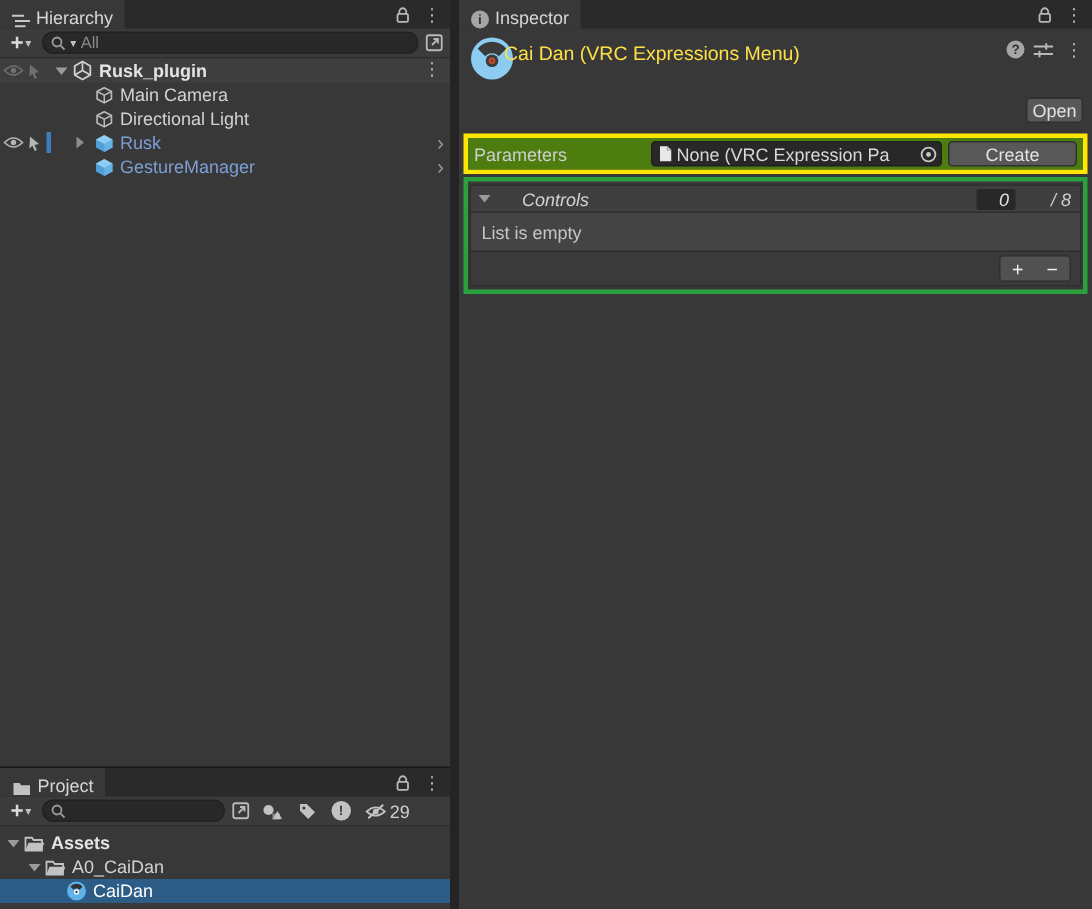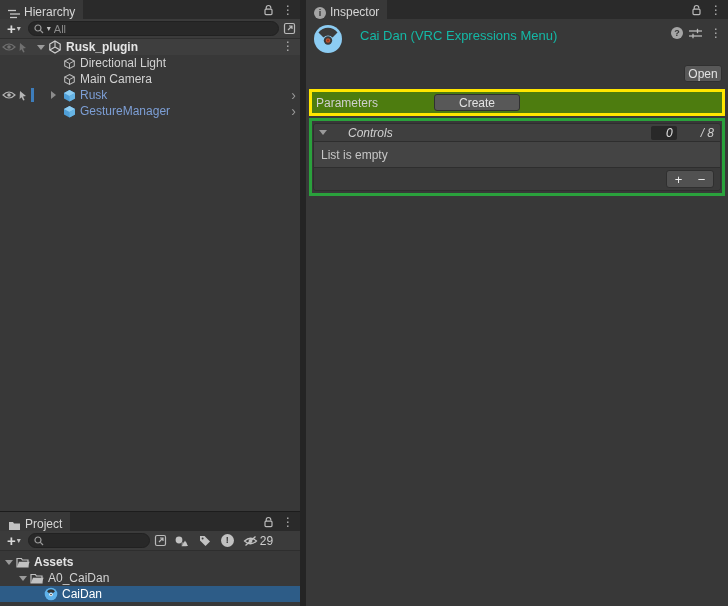--- a/index.html
+++ b/index.html
@@ -42,21 +42,21 @@
   .rowicon { width:14px; height:14px; margin-right:4px; flex:none; }
   .row-chevron { position:absolute; right:4px; color:#9a9a9a; font-size:14px; line-height:1; top:1px; }
   .row-kebab { position:absolute; right:4px; top:1px; }
 
   .sel-row { background:#2d5c87; color:#fff; }
 
   
   .inspector { position:absolute; left:306px; top:0; width:422px; height:606px; background:#383838; }
   .insp-header { position:relative; height:46px; }
   .insp-icon { position:absolute; left:7px; top:5px; width:30px; height:30px; }
-  .insp-title { position:absolute; left:54px; top:9px; font-size:13px; color:#14b8a6; }
+  .insp-title { position:absolute; left:30px; top:9px; font-size:13px; color:#fde047; }
   .insp-tools { position:absolute; right:4px; top:8px; display:flex; align-items:center; gap:6px; }
   .circle-ico { width:12px; height:12px; border-radius:50%; background:#a5a5a5; color:#333; font-size:9px; font-weight:bold; display:inline-flex; align-items:center; justify-content:center; line-height:1; }
   .open-row { height:20px; position:relative; }
   .btn { background:#585858; border:1px solid #303030; border-radius:3px; color:#e2e2e2; display:inline-flex; align-items:center; justify-content:center; font-size:12px; }
   .open-btn { position:absolute; right:6px; top:0; width:38px; height:17px;text-align:center; }
 
   .hl-yellow { margin:4px 3px 0 3px; border:3px solid #ffe600; }
   .param-row { height:21px; background:#4d7c0f; display:flex; align-items:center; padding:0 4px; gap:4px; }
   .param-label { width:114px; flex:none; color:#cfcfcf; }
   .obj-field { flex:1; height:17px; background:#282828; border:1px solid #1f1f1f; border-radius:3px; display:flex; align-items:center; padding:0 2px 0 4px; gap:3px; overflow:hidden; }
@@ -163,34 +163,34 @@
       <div class="row">
         <div class="gutter"></div>
         <span class="sp14"></span>
           <span class="tri"></span>
         <span class="rowicon icon">
           <svg width="13" height="13" viewBox="0 0 13 13">
               <path d="M6.5 1.5 L11.3 4 V9 L6.5 11.5 L1.7 9 V4 Z" fill="none" stroke="#b9b9b9" stroke-width="1.1"></path>
               <path d="M1.7 4 L6.5 6.5 L11.3 4 M6.5 6.5 V11.5" fill="none" stroke="#b9b9b9" stroke-width="1"></path>
             </svg>
         </span>
-        <span class="lbl">Directional Light</span>
+        <span class="lbl">Main Camera</span>
       </div>
 
       <div class="row">
         <div class="gutter"></div>
         <span class="sp14"></span>
           <span class="tri"></span>
         <span class="rowicon icon">
           <svg width="13" height="13" viewBox="0 0 13 13">
               <path d="M6.5 1.5 L11.3 4 V9 L6.5 11.5 L1.7 9 V4 Z" fill="none" stroke="#b9b9b9" stroke-width="1.1"></path>
               <path d="M1.7 4 L6.5 6.5 L11.3 4 M6.5 6.5 V11.5" fill="none" stroke="#b9b9b9" stroke-width="1"></path>
             </svg>
         </span>
-        <span class="lbl">Main Camera</span>
+        <span class="lbl">Directional Light</span>
       </div>
 
       <div class="row">
         <div class="gutter">
           <span class="icon">
             <svg width="14" height="10" viewBox="0 0 14 10">
                 <path d="M1 5 Q7 -1 13 5 Q7 11 1 5 Z" fill="none" stroke="#b5b5b5" stroke-width="1.1"></path>
                 <circle cx="7" cy="5" r="1.8" fill="#b5b5b5"></circle>
               </svg>
           </span>
@@ -395,20 +395,35 @@
       </div>
     </div>
 
     <div class="open-row">
       <span class="btn open-btn">Open</span>
     </div>
 
     <div class="hl-yellow">
       <div class="param-row">
         <span class="param-label">Parameters</span>
+        <div class="obj-field">
+          <span class="icon">
+            <svg width="9" height="11" viewBox="0 0 9 11">
+                <path d="M1 0.5 h5 l2.5 2.5 V10.5 H1 Z" fill="#e8e8e8"></path>
+                <path d="M6 0.5 V3 h2.5" fill="none" stroke="#9a9a9a" stroke-width="0.8"></path>
+              </svg>
+          </span>
+          <span class="val">None (VRC Expression Pa</span>
+          <span class="icon">
+            <svg width="12" height="12" viewBox="0 0 12 12">
+                <circle cx="6" cy="6" r="4.6" fill="none" stroke="#c6c6c6" stroke-width="1.2"></circle>
+                <circle cx="6" cy="6" r="1.6" fill="#c6c6c6"></circle>
+              </svg>
+          </span>
+        </div>
         <span class="btn create-btn">Create</span>
       </div>
     </div>
 
     <div class="hl-green">
       <div class="ctrlbox">
         <div class="ctrl-head">
           <span class="tri tri-down" style="width:10px;">
               <i></i>
             </span>

